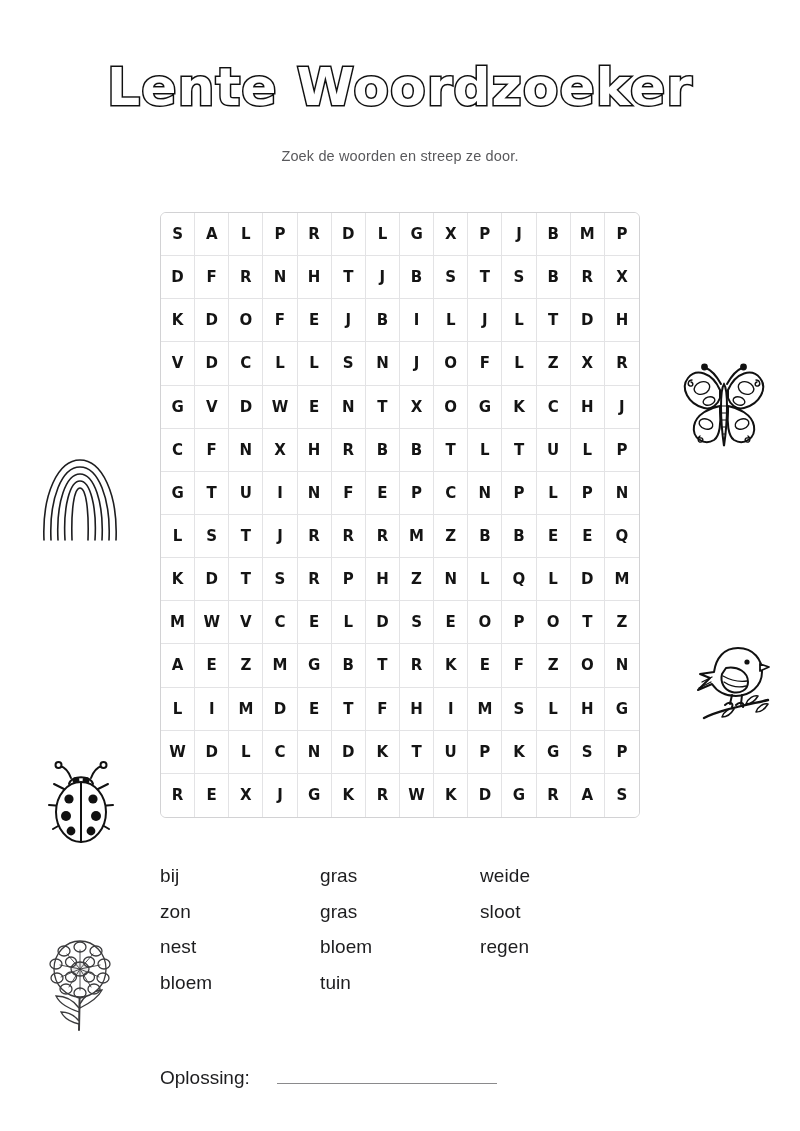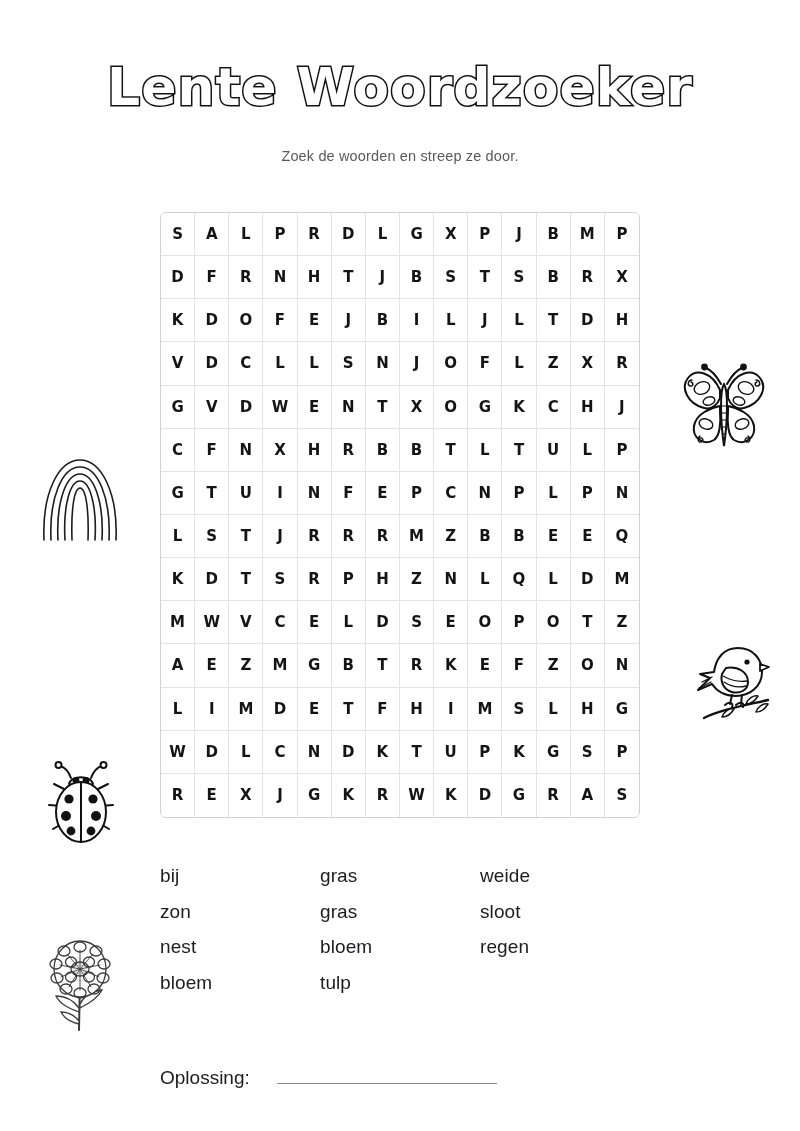--- a/index.html
+++ b/index.html
@@ -336,21 +336,21 @@
     <div class="word-column">
       <div class="word-item">bij</div>
       <div class="word-item">zon</div>
       <div class="word-item">nest</div>
       <div class="word-item">bloem</div>
     </div>
     <div class="word-column">
       <div class="word-item">gras</div>
       <div class="word-item">gras</div>
       <div class="word-item">bloem</div>
-      <div class="word-item">tulp</div>
+      <div class="word-item">tuin</div>
     </div>
     <div class="word-column">
       <div class="word-item">weide</div>
       <div class="word-item">sloot</div>
       <div class="word-item">regen</div>
     </div>
   </div>
 
 <div id="solution-row">
   <span id="solution-label">Oplossing:</span>

